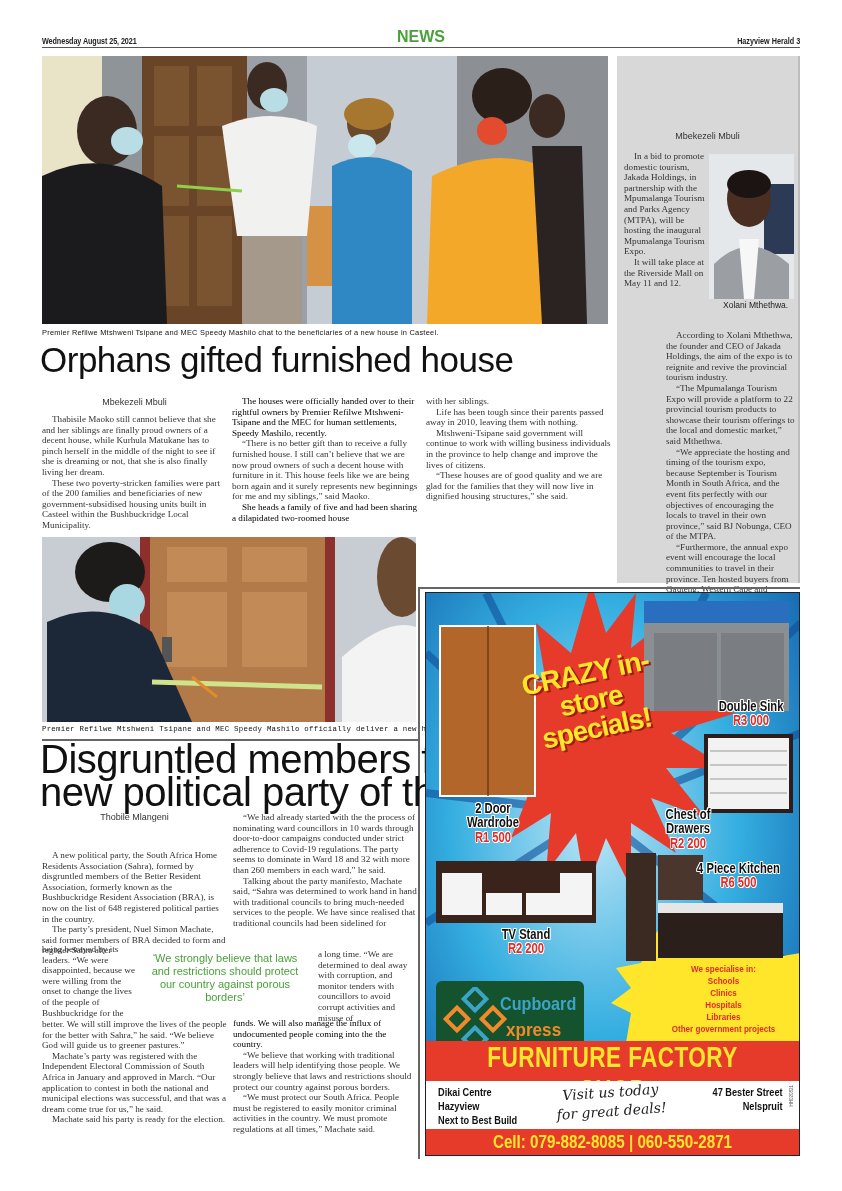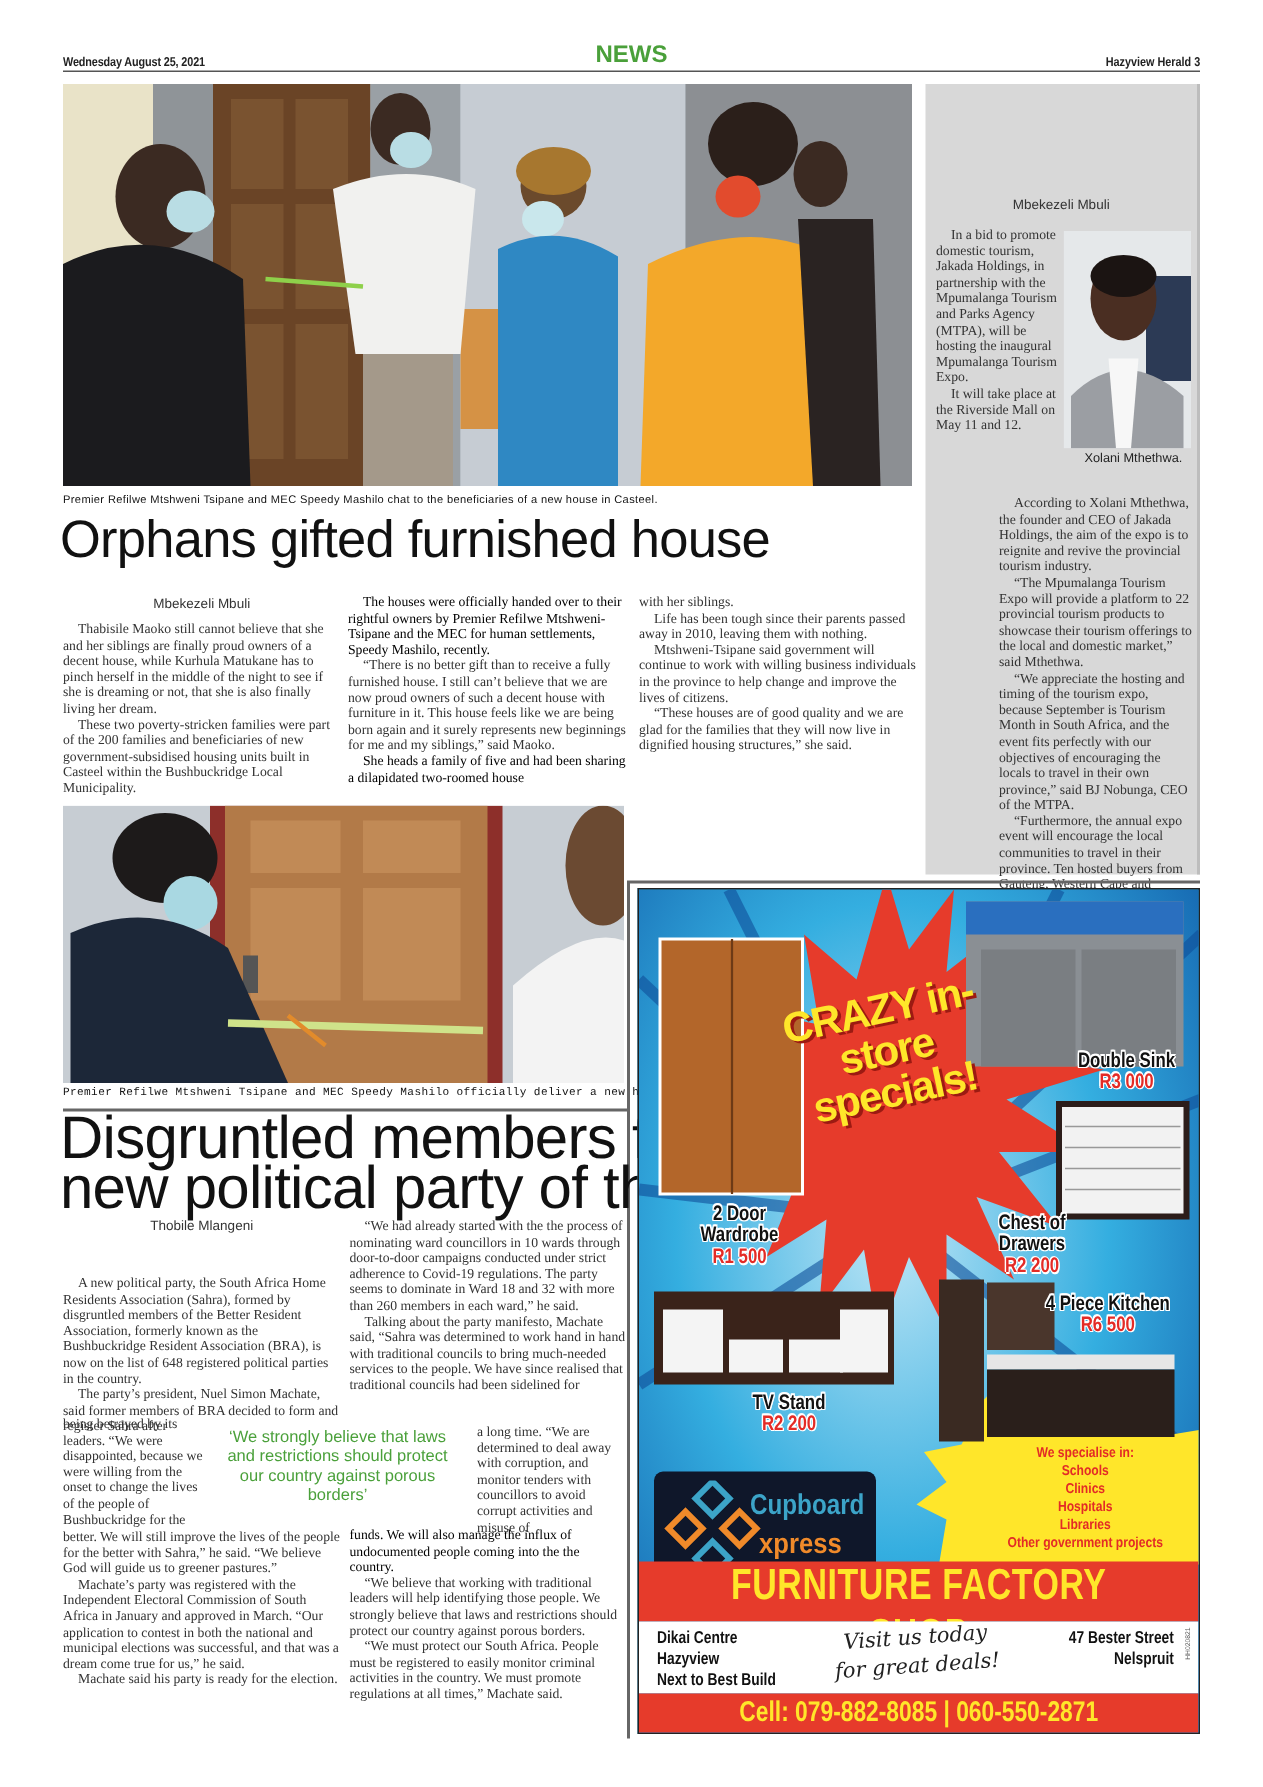--- a/index.html
+++ b/index.html
@@ -37,21 +37,21 @@
   .pullquote { position: absolute; left: 150px; top: 952px; width: 150px; font-family: "Liberation Sans", sans-serif; font-size: 11px; line-height: 13px; color: #4aa03a; text-align: center; }
 
   
   .ad { position: absolute; left: 425px; top: 592px; width: 375px; height: 564px; overflow: hidden; border: 1px solid #222; background: #1d9ad6; }
   .ad-bg { position: absolute; inset: 0; }
   .ad-label { position: absolute; font-family: "Liberation Sans", sans-serif; font-weight: bold; text-align: center; line-height: 1.02; transform: scaleX(0.8); }
   .ad-label .name { color: #111; font-size: 14px; text-shadow: 1px 0 #fff, -1px 0 #fff, 0 1px #fff, 0 -1px #fff, 1px 1px #fff, -1px -1px #fff, 1px -1px #fff, -1px 1px #fff; }
   .ad-label .price { color: #e32b26; font-size: 14px; text-shadow: 1px 0 #fff, -1px 0 #fff, 0 1px #fff, 0 -1px #fff, 1px 1px #fff, -1px -1px #fff; }
   .crazy { position: absolute; left: 100px; top: 66px; width: 130px; transform: rotate(-12deg); font-family: "Liberation Sans", sans-serif; font-weight: bold; font-size: 28px; line-height: 28px; color: #ffe62a; text-align: center; text-shadow: 2px 2px 0 #9c1a12; letter-spacing: -1px; }
   .specialise { position: absolute; left: 220px; top: 370px; width: 155px; font-family: "Liberation Sans", sans-serif; font-weight: bold; font-size: 9.5px; line-height: 12px; color: #e32b26; text-align: center; transform: scaleX(0.85); }
-  .logo-box { position: absolute; left: 10px; top: 388px; width: 148px; height: 80px; background: #0f172a; border-radius: 6px; }
+  .logo-box { position: absolute; left: 10px; top: 388px; width: 148px; height: 80px; background: #14532d; border-radius: 6px; }
   .logo-text1 { position: absolute; left: 64px; top: 12px; font-family: "Liberation Sans", sans-serif; font-weight: bold; font-size: 19px; color: #3ca4c8; transform: scaleX(0.85); transform-origin: left; }
   .logo-text2 { position: absolute; left: 70px; top: 38px; font-family: "Liberation Sans", sans-serif; font-weight: bold; font-size: 19px; color: #f08a2a; transform: scaleX(0.9); transform-origin: left; }
   .band-red { position: absolute; left: 0; width: 100%; background: #e63b2b; }
   .shop-title { position: absolute; left: 0; top: 448px; width: 100%; text-align: center; font-family: "Liberation Sans", sans-serif; font-weight: bold; font-size: 29px; color: #ffe62a; transform: scaleX(0.78); letter-spacing: 0.5px; }
   .band-white { position: absolute; left: 0; top: 488px; width: 100%; height: 48px; background: #fff; }
   .addr { position: absolute; font-family: "Liberation Sans", sans-serif; font-weight: bold; font-size: 11.5px; line-height: 14px; color: #111; transform: scaleX(0.8); }
   .visit { position: absolute; left: 130px; top: 490px; width: 110px; text-align: center; font-family: "DejaVu Serif", serif; font-style: italic; font-size: 14px; line-height: 19px; color: #222; transform: rotate(-4deg); }
   .cell { position: absolute; left: 0; top: 538px; width: 100%; text-align: center; font-family: "Liberation Sans", sans-serif; font-weight: bold; font-size: 19px; color: #ffe62a; transform: scaleX(0.8); }
   .ad-code { position: absolute; right: 5px; top: 492px; font-family: "Liberation Sans", sans-serif; font-size: 4.5px; color: #555; writing-mode: vertical-rl; transform: rotate(180deg); }
 </style>

